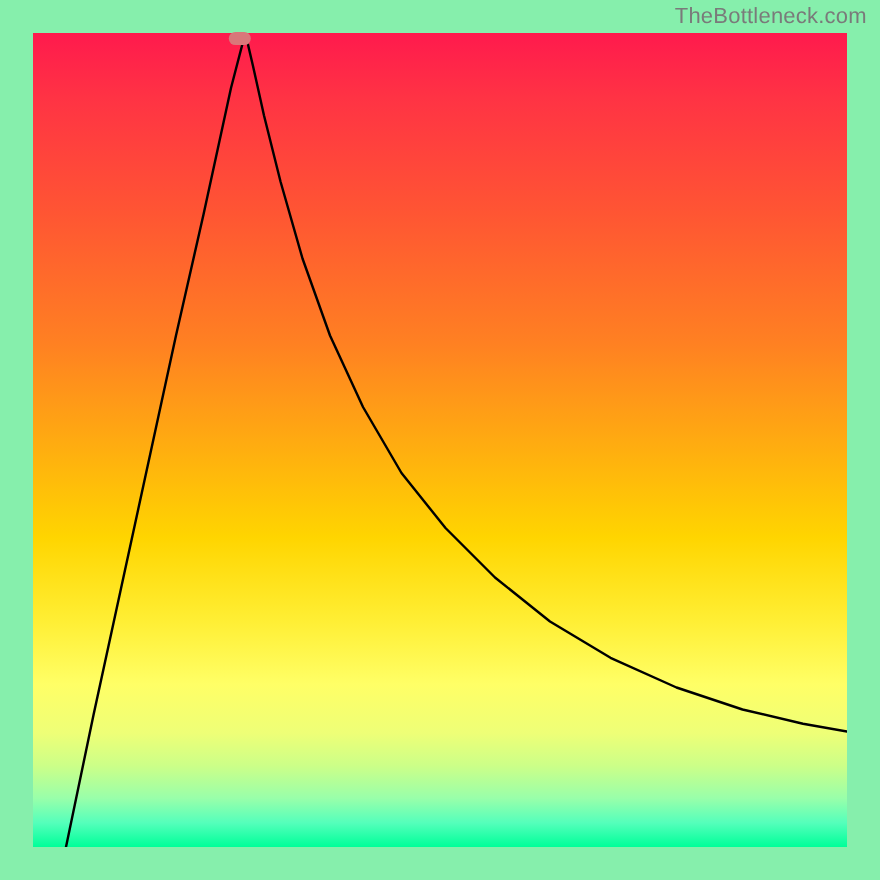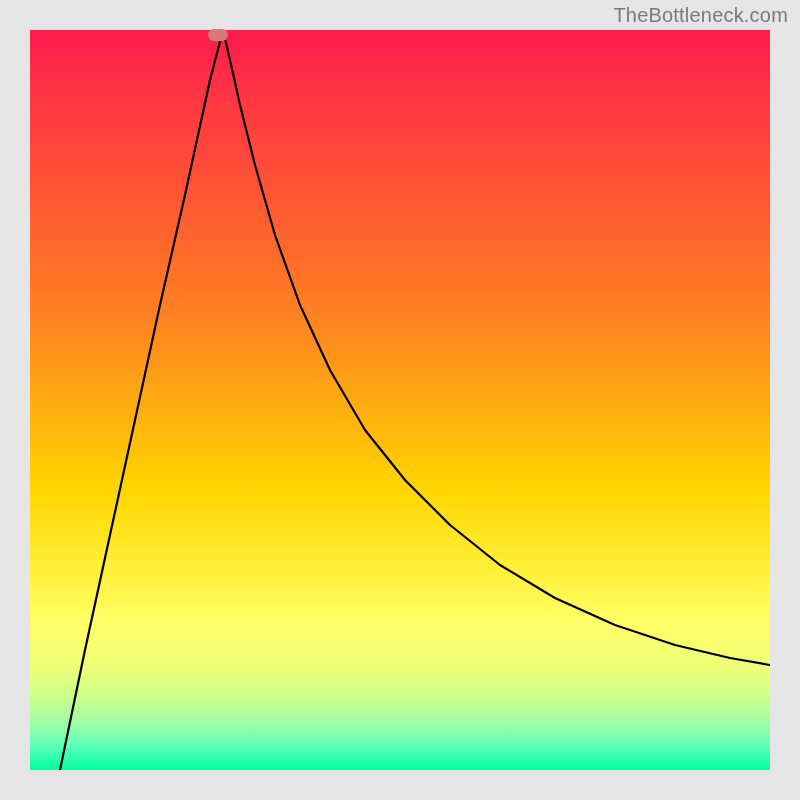--- a/index.html
+++ b/index.html
@@ -10,21 +10,21 @@
     overflow: hidden;
     background: #000;
     font-family: Arial, Helvetica, sans-serif;
   }
   .frame {
     position: absolute;
     top: 0;
     left: 0;
     width: 800px;
     height: 800px;
-    background: #e5e5e5;
+    background: #86efac;
   }
   .plot-area {
     position: absolute;
     top: 30px;
     left: 30px;
     width: 740px;
     height: 740px;
     background: linear-gradient(to bottom,
       #ff1a4d 0%,
       #ff3344 8%,

